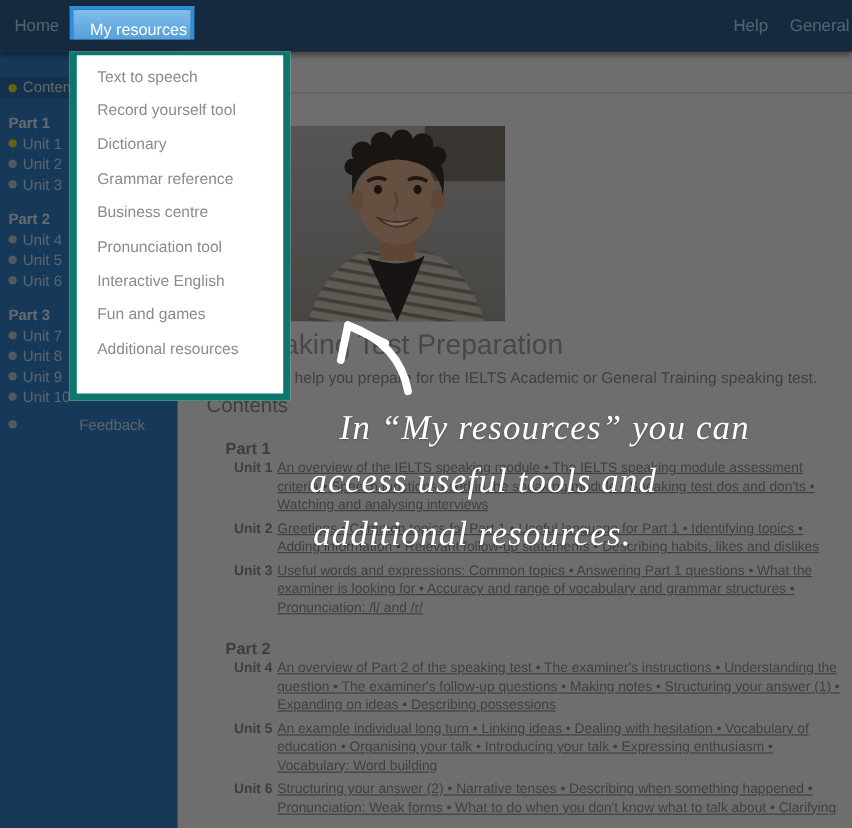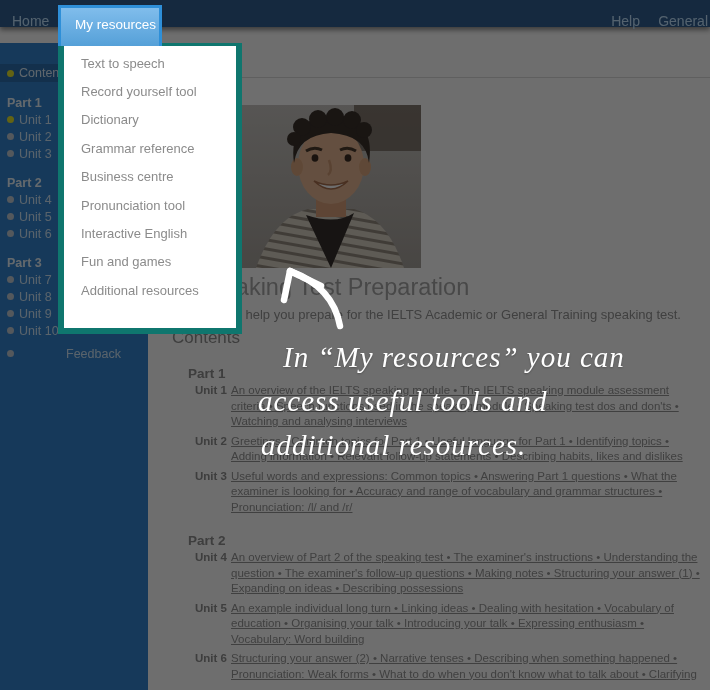--- a/index.html
+++ b/index.html
@@ -1,30 +1,30 @@
 <!DOCTYPE html>
 <html><head>
 <meta charset="utf-8">
 <style>
   * { margin:0; padding:0; box-sizing:border-box; }
   html,body { width:710px; height:690px; overflow:hidden; }
   body { font-family:"Liberation Sans", sans-serif; background:#fff; }
   #app { position:relative; width:710px; height:690px; overflow:hidden; background:#fff; }
 
   
-  .nav { position:absolute; top:0; left:0; width:710px; height:27px;
+  .nav { position:absolute; top:0; left:0; width:710px; height:43px;
          background:#315f93; z-index:10; box-shadow:0 3px 5px rgba(0,0,0,0.45); }
   .nav-item { position:absolute; top:0; height:43px; line-height:43px;
               color:#c2e4ff; font-size:14px; cursor:pointer; }
   .nav-home   { left:12px; }
   .nav-help   { right:70px; }
   .nav-logout { right:2px; }
 
   
-  .tab { position:absolute; left:58px; top:5px; width:104px; height:41px;
+  .tab { position:absolute; left:58px; top:5px; width:104px; height:28px;
          background:linear-gradient(#80bdec,#55a0d8);
          border:3px solid #2e8fd8; border-bottom:none;
          color:#fff; font-size:13.5px; padding:9px 0 0 14px; z-index:62; }
 
   
   .menu { position:absolute; left:58px; top:43px; width:184px; height:291px;
           background:#fff; border:6px solid #0f766e; border-top-width:3px;
           z-index:60; padding-top:3px; }
   .menu-item { height:28.4px; display:flex; align-items:center;
                padding-left:17px; font-size:13px; color:#8b8b8b; cursor:pointer; }

